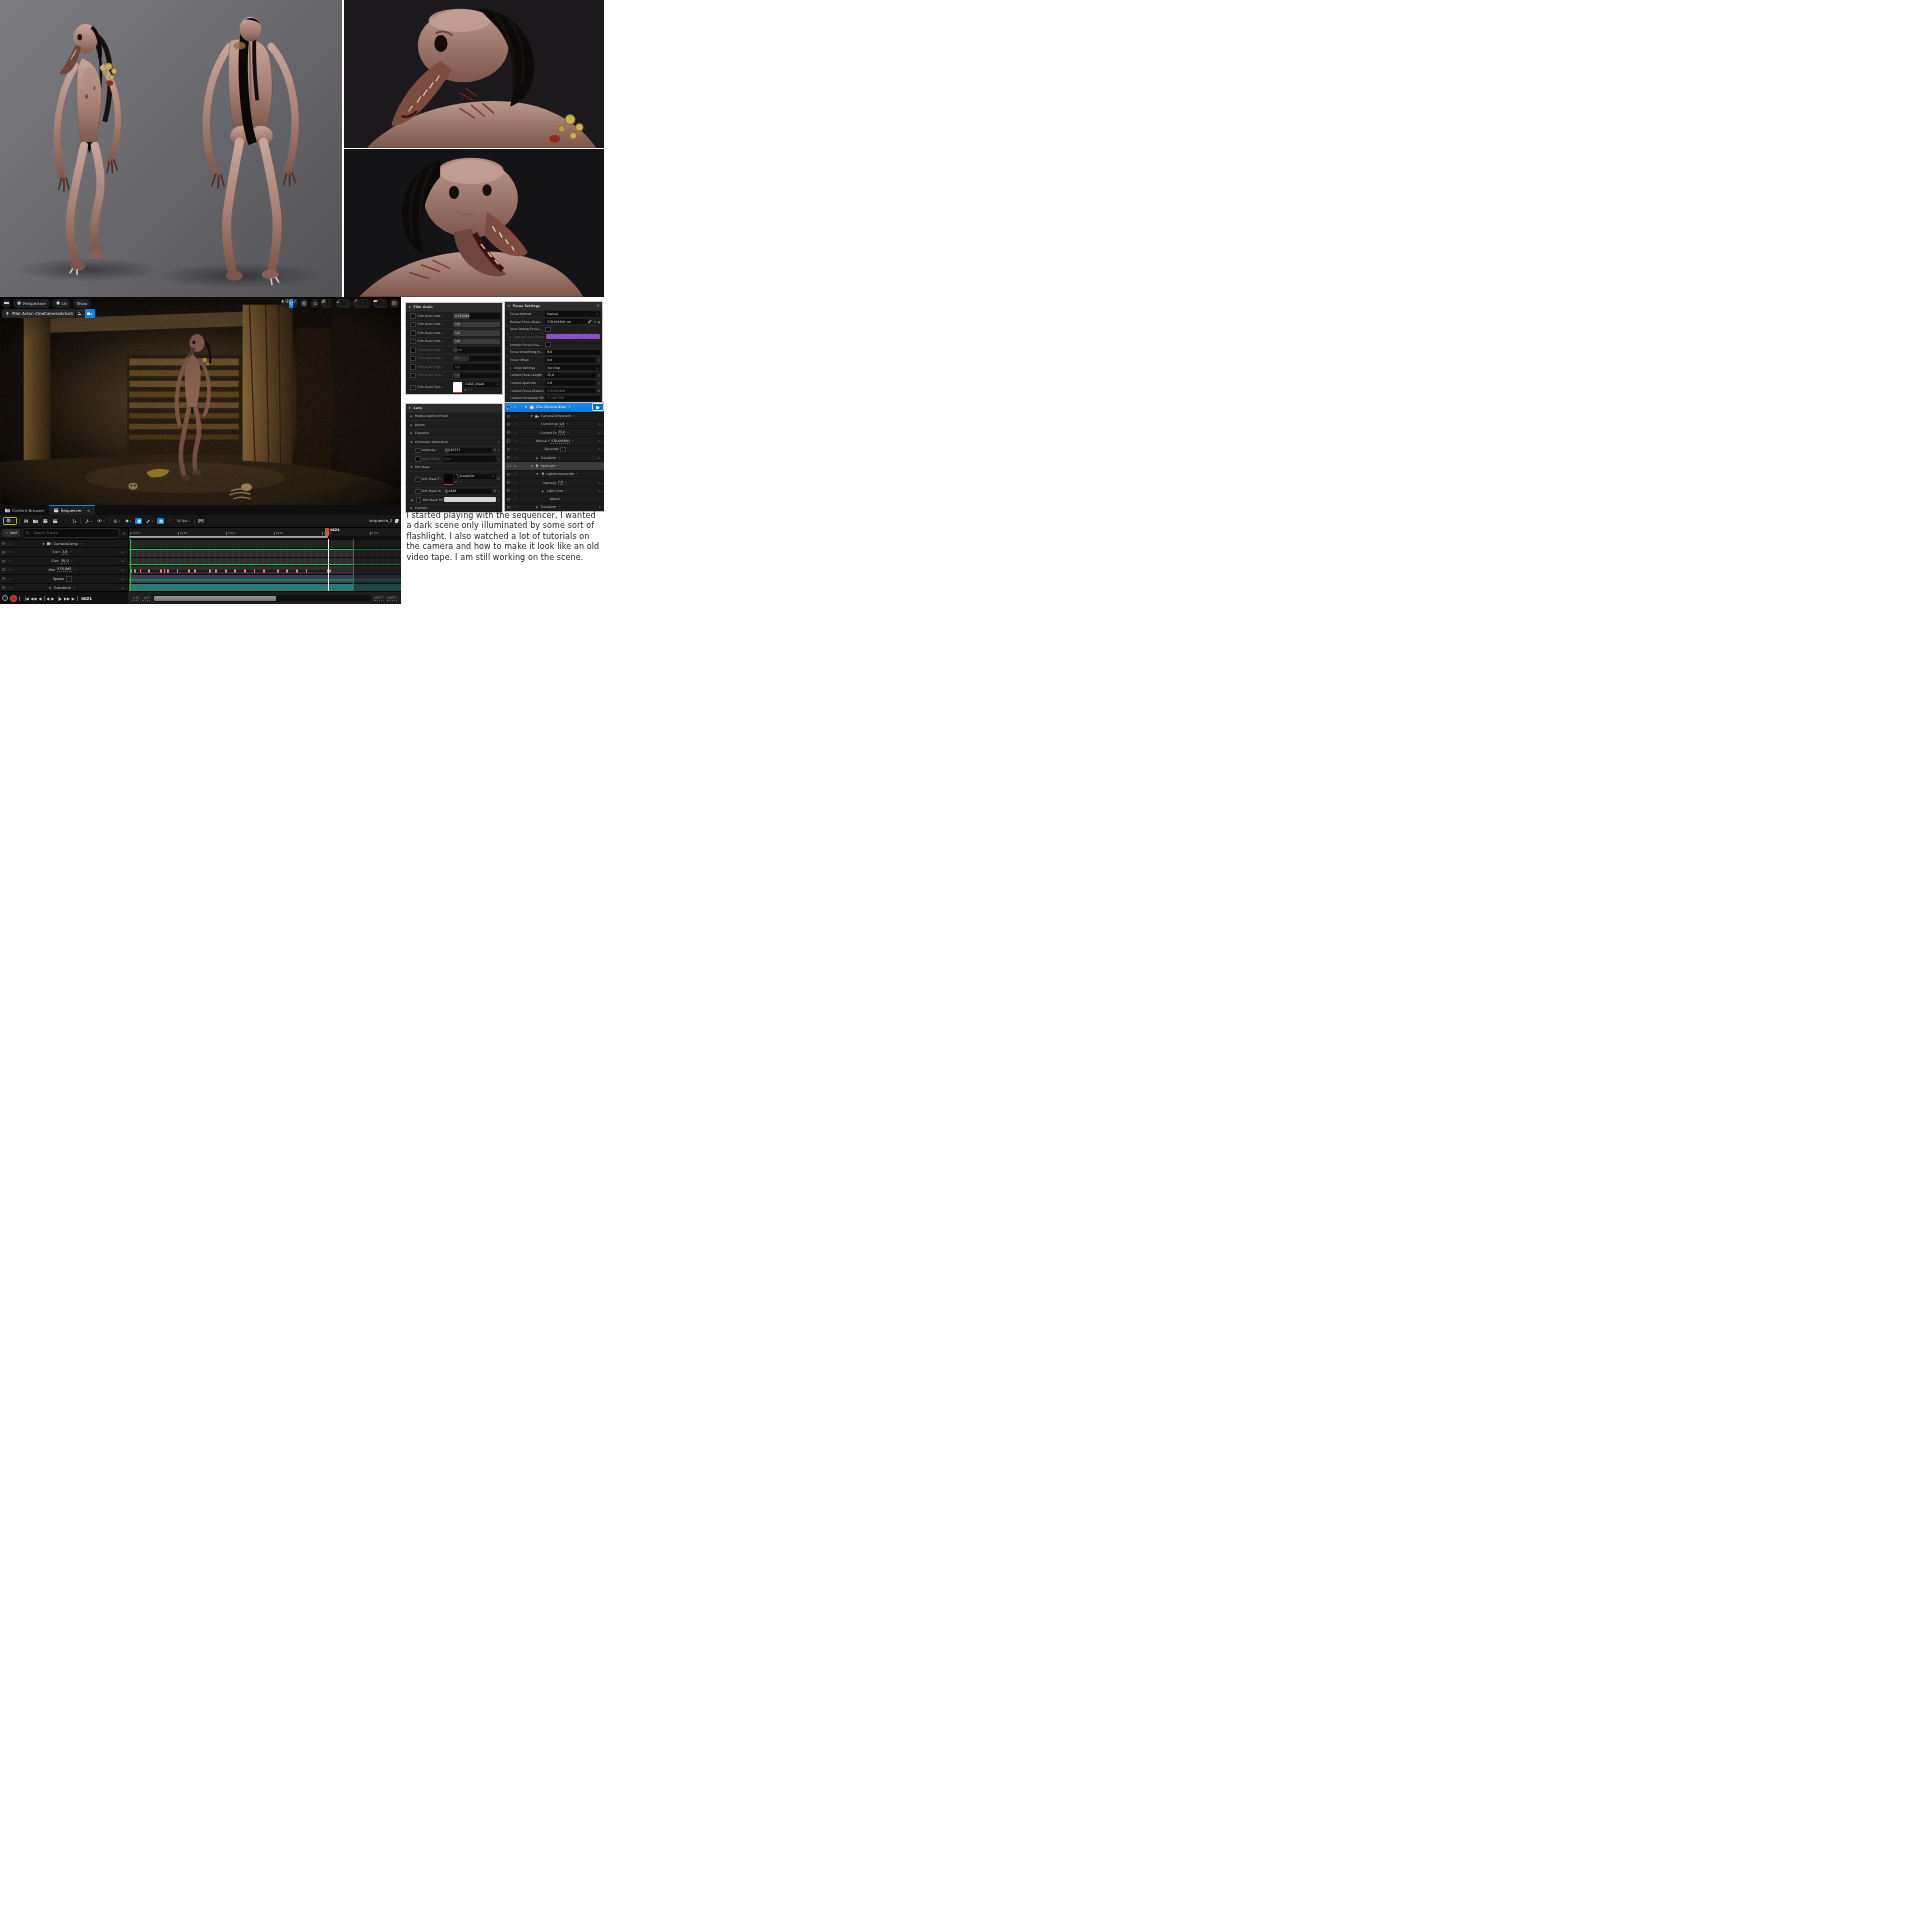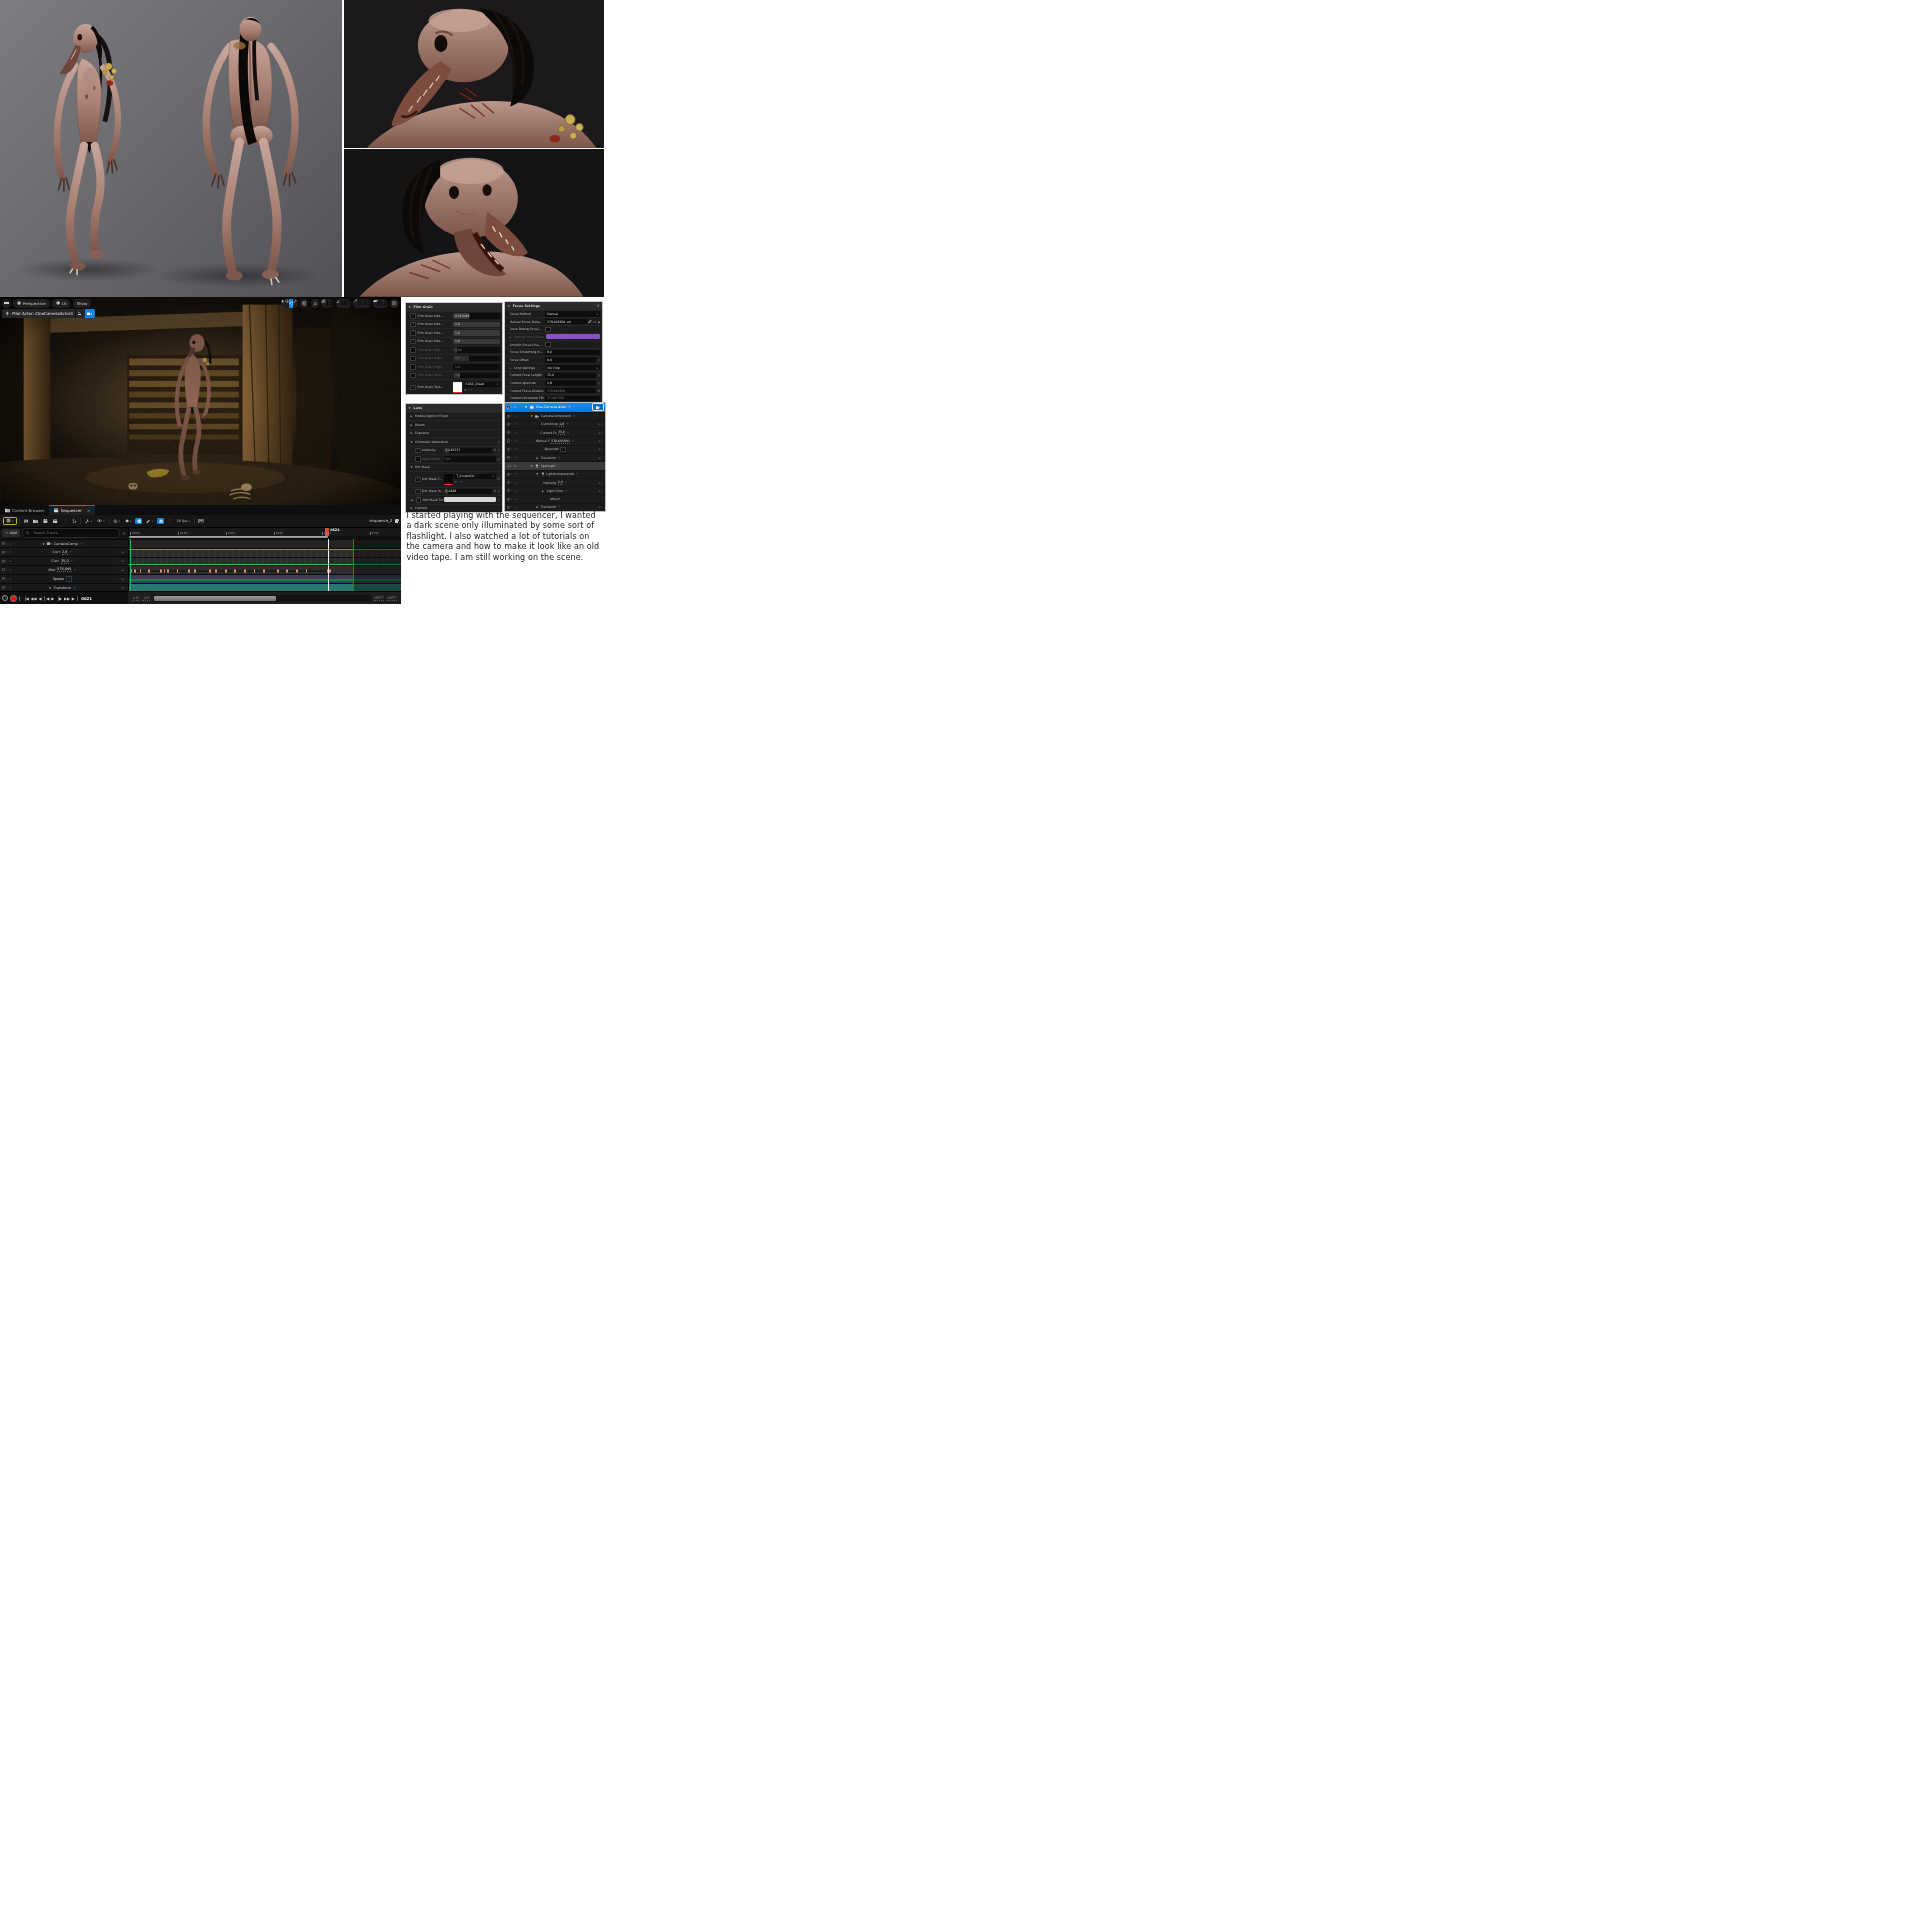--- a/index.html
+++ b/index.html
@@ -1,17 +1,17 @@
 <!DOCTYPE html>
 <html style="font-size:6.2px"><head>
 <meta charset="utf-8">
 <style>
   html,body{margin:0;padding:0;background:#fff;}
   #app{position:relative;width:604px;height:604px;overflow:hidden;
-       font-family:"DejaVu Sans","Liberation Sans",sans-serif;background:#fff;padding-left:20px;}
+       font-family:"DejaVu Sans","Liberation Sans",sans-serif;background:#fff;}
   
   #renders-left{position:absolute;left:0;top:0;width:342px;height:297px;
      background:linear-gradient(135deg,#7d7c80 0%,#6b6a6e 45%,#525156 100%);}
   #render-head1{position:absolute;left:344px;top:0;width:260px;height:148px;background:#1b191c;}
   #render-head2{position:absolute;left:344px;top:149px;width:260px;height:148px;background:#141316;}
   .seam-v{position:absolute;left:342px;top:0;width:1.5px;height:297px;background:#fff;}
   .seam-h{position:absolute;left:344px;top:148px;width:260px;height:1.5px;background:#fff;}
   
   #viewport{position:absolute;left:0;top:297px;width:401px;height:208px;background:#0b0805;overflow:hidden;}
   .vp-toolbar{position:absolute;left:0;top:2.3px;width:100%;display:flex;align-items:center;

